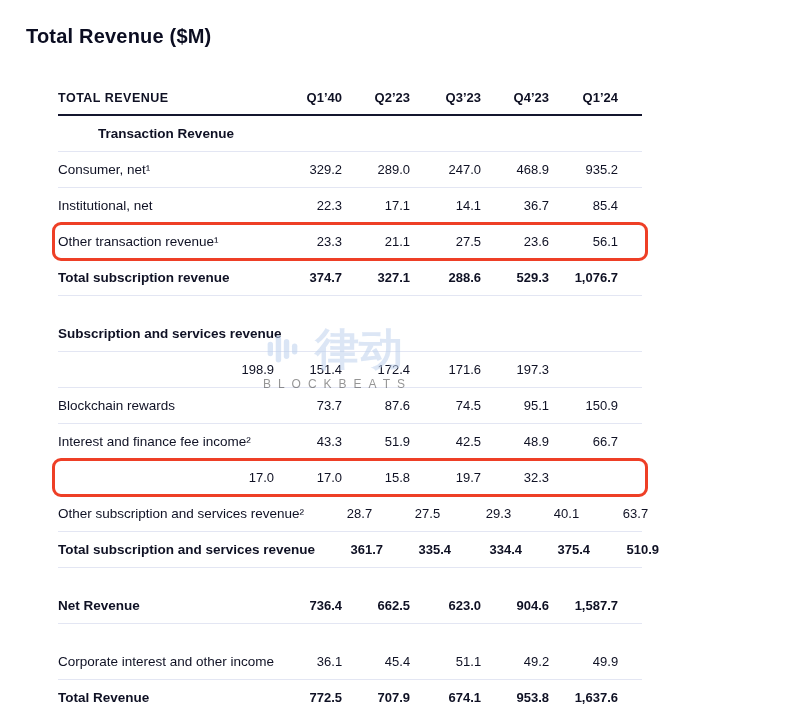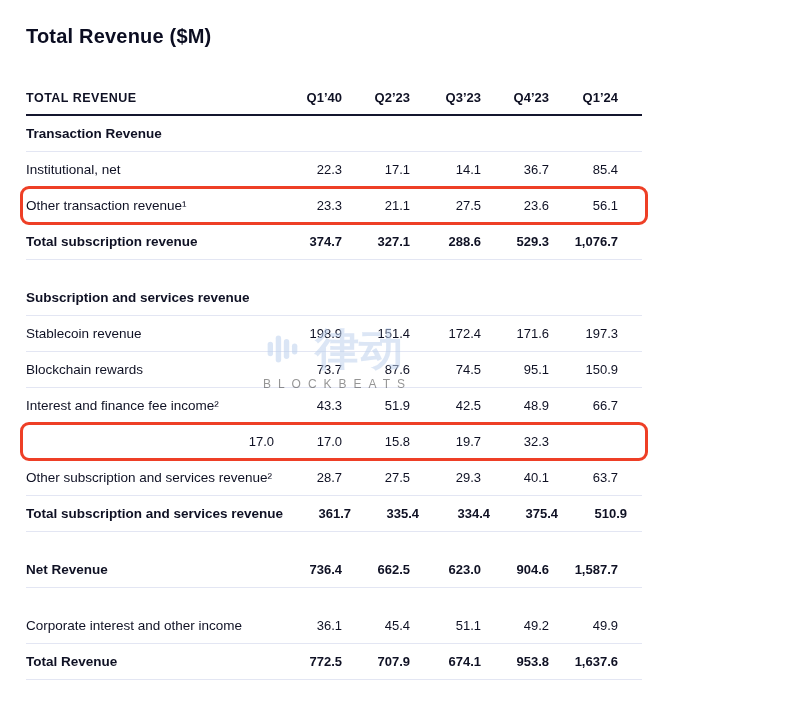--- a/index.html
+++ b/index.html
@@ -13,29 +13,30 @@
 
   .row {
     display:grid;
     grid-template-columns:1fr 68px 68px 71px 68px 69px;
     align-items:center;
     height:35px;
     padding-right:24px;
     border-bottom:1px solid #e3e6f3;
     position:relative;
     background:transparent;
+    margin-left:32px;
   }
   .header-row { height:33px; border-bottom:2px solid #14162e; }
   .header-row .cell.label { font-size:12.5px; font-weight:bold; letter-spacing:0.5px; }
   .header-row .cell.num { font-size:13px; font-weight:bold; }
 
   .cell.label { font-size:13.5px; text-align:left; white-space:nowrap; }
   .cell.num { font-size:13px; text-align:right; white-space:nowrap; }
 
-  .row.section .cell.label { font-weight:bold; }
+  .row.section .cell.label { font-weight:bold;text-align:center; }
   .row.total .cell.label, .row.total .cell.num { font-weight:bold; }
 
   .spacer { height:20px; }
 
   .row.highlight::before {
     content:"";
     position:absolute;
     left:-6px; right:-6px; top:-2px; bottom:-2px;
     border:3px solid #ee3f26;
     border-radius:9px;
@@ -76,20 +77,28 @@
       <div id="rows">
           <div class="row section">
             <div class="cell label">Transaction Revenue</div>
             <div class="cell num"></div>
             <div class="cell num"></div>
             <div class="cell num"></div>
             <div class="cell num"></div>
             <div class="cell num"></div>
           </div>
           <div class="row normal">
+            <div class="cell label">Consumer, net¹</div>
+            <div class="cell num">329.2</div>
+            <div class="cell num">289.0</div>
+            <div class="cell num">247.0</div>
+            <div class="cell num">468.9</div>
+            <div class="cell num">935.2</div>
+          </div>
+          <div class="row normal">
             <div class="cell label">Institutional, net</div>
             <div class="cell num">22.3</div>
             <div class="cell num">17.1</div>
             <div class="cell num">14.1</div>
             <div class="cell num">36.7</div>
             <div class="cell num">85.4</div>
           </div>
           <div class="row normal highlight">
             <div class="cell label">Other transaction revenue¹</div>
             <div class="cell num">23.3</div>
@@ -109,21 +118,20 @@
           <div class="spacer"></div>
           <div class="row section">
             <div class="cell label">Subscription and services revenue</div>
             <div class="cell num"></div>
             <div class="cell num"></div>
             <div class="cell num"></div>
             <div class="cell num"></div>
             <div class="cell num"></div>
           </div>
           <div class="row normal">
-            <div class="cell label">Stablecoin revenue</div>
             <div class="cell num">198.9</div>
             <div class="cell num">151.4</div>
             <div class="cell num">172.4</div>
             <div class="cell num">171.6</div>
             <div class="cell num">197.3</div>
           </div>
           <div class="row normal">
             <div class="cell label">Blockchain rewards</div>
             <div class="cell num">73.7</div>
             <div class="cell num">87.6</div>

